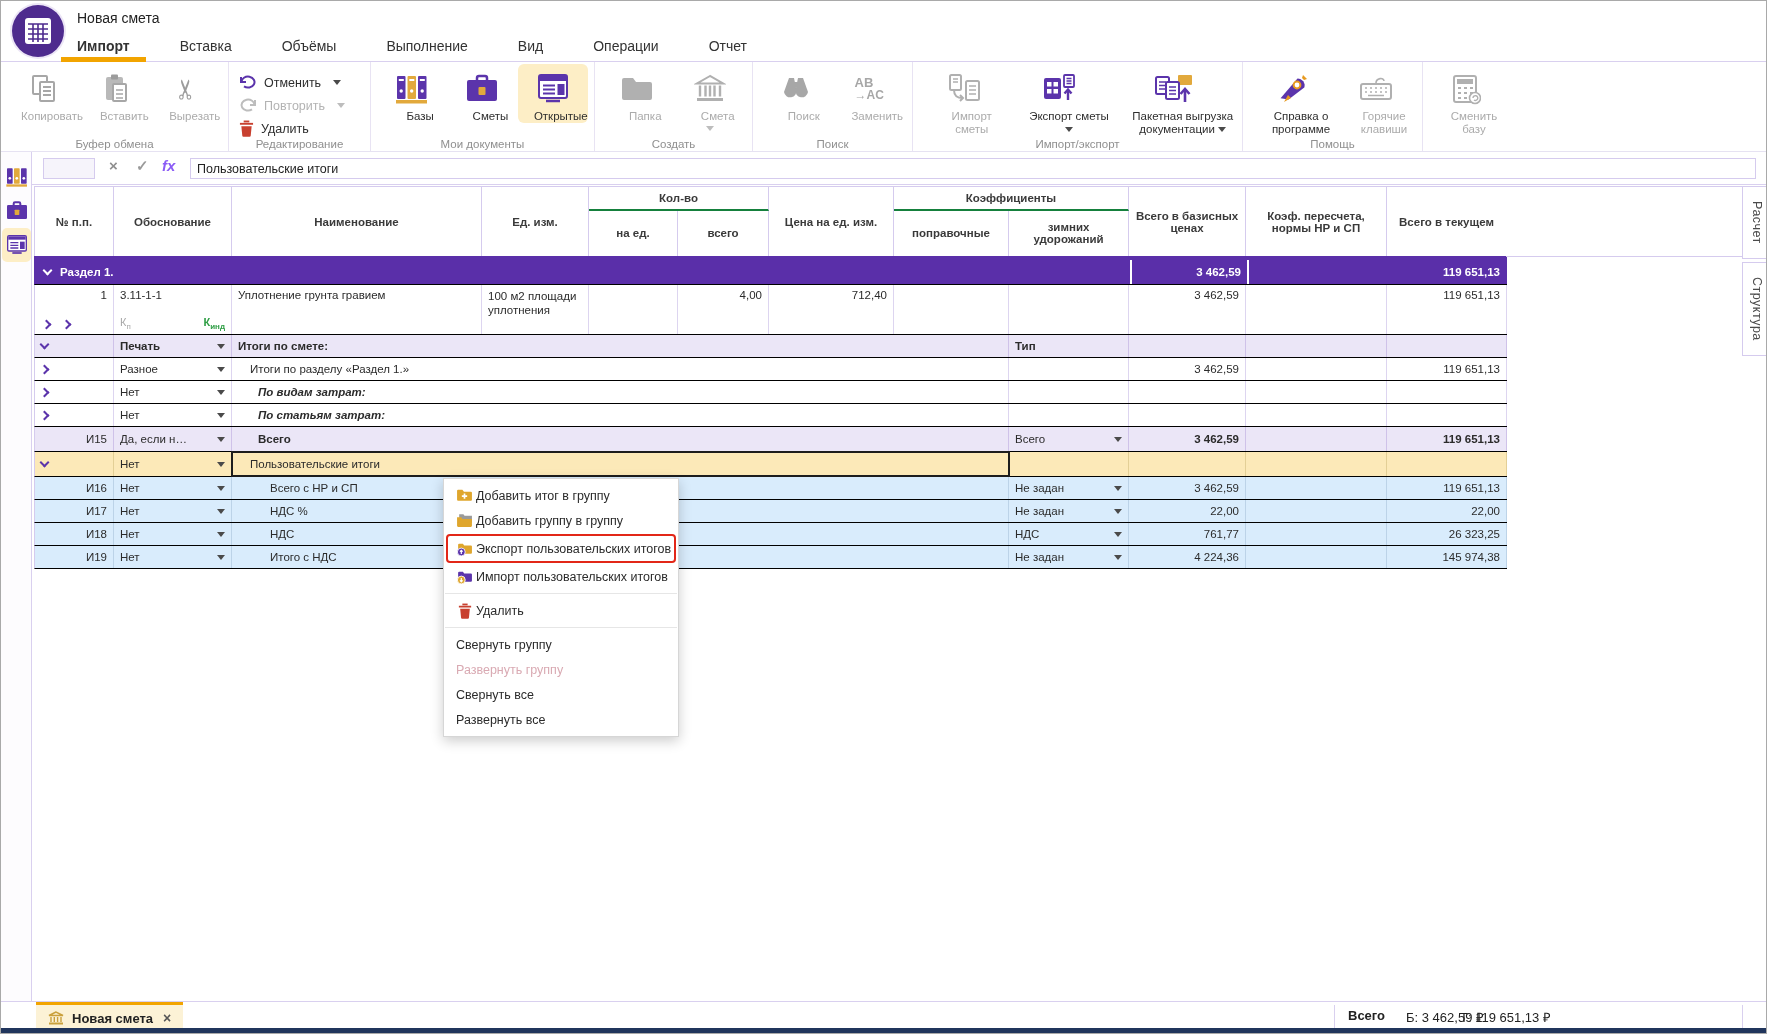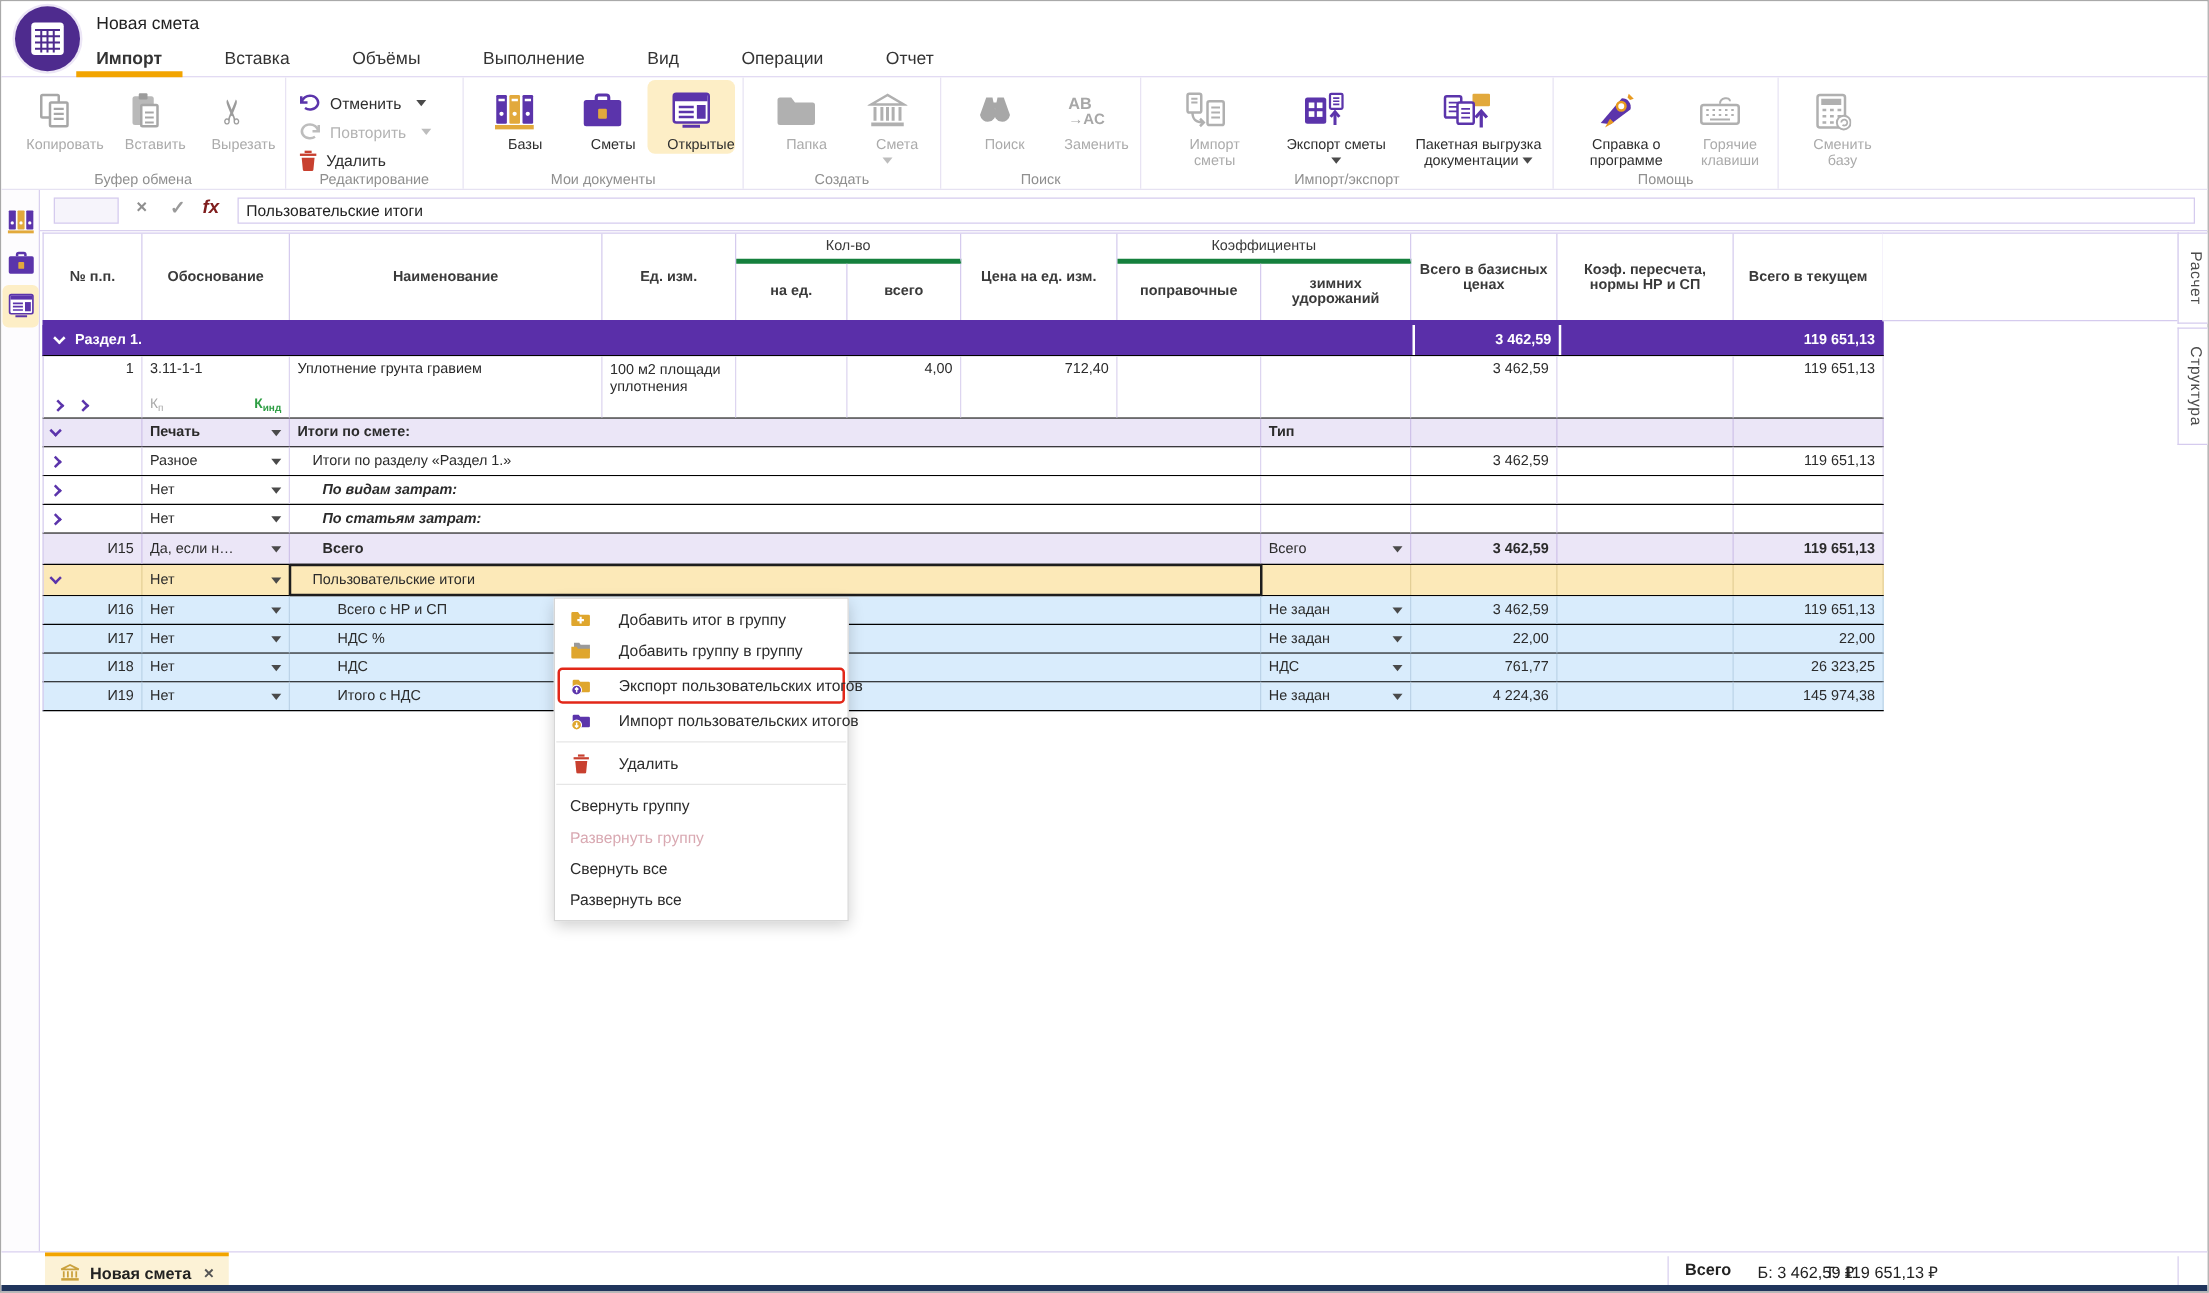--- a/index.html
+++ b/index.html
@@ -38,34 +38,34 @@
   .caret.dis { border-top-color:#bdbdbd; }
   .caret.ml { margin-left:5px; }
   .glyph { font-size:24px; color:#9c9c9c; line-height:1; }
   .rot-90 { display:inline-block; transform:rotate(-90deg); }
 
   
   .fbar { position:absolute; top:151px; left:31px; right:0; height:33px; background:#fff; border-bottom:1px solid #d9d0ef; }
   .fmini { position:absolute; left:11px; top:6px; width:52px; height:21px; background:#f6f4fb; border:1px solid #d5cbee; }
   .fx-x { position:absolute; left:77px; top:5px; font-size:15px; font-weight:bold; color:#8f8f8f; }
   .fx-ok { position:absolute; left:104px; top:5px; font-size:15px; font-weight:bold; color:#9a9a9a; }
-  .fx-fx { position:absolute; left:130px; top:5px; font-size:15px; font-weight:bold; font-style:italic; color:#7f1d1d; }
+  .fx-fx { position:absolute; left:130px; top:5px; font-size:15px; font-weight:bold; font-style:italic; color:#8b5cf6; }
   .finput { position:absolute; left:158px; top:6px; right:10px; height:21px; background:#fff; border:1px solid #d5cbee; font-size:12.5px; color:#222; padding-left:6px; display:flex; align-items:center; }
 
   
   .lstrip { position:absolute; left:0; top:151px; width:31px; height:879px; background:#fdfcfe; border-right:1px solid #d9d0ef; }
   .lbtn { width:31px; height:34px; display:flex; align-items:center; justify-content:center; }
   .lbtn.active { background:#fdeec6; border-radius:5px; width:29px; margin-left:1px; }
 
   
   .tbl { position:absolute; left:33px; top:185px; width:1473px; font-size:11.5px; }
   .thead { display:flex; height:70px; border-top:1px solid #d5cbee; border-left:1px solid #d5cbee; background:#fff; }
   .th { border-right:1px solid #d5cbee; display:flex; align-items:center; justify-content:center; text-align:center; font-weight:bold; color:#3a3a3a; padding:2px 4px; }
   .th-group { display:flex; flex-direction:column; }
-  .th-top { height:24px; border-right:1px solid #d5cbee; border-bottom:4px solid #15803d; display:flex; align-items:center; justify-content:center; font-weight:normal; color:#3a3a3a; }
+  .th-top { height:24px; border-right:1px solid #d5cbee; border-bottom:2px solid #15803d; display:flex; align-items:center; justify-content:center; font-weight:bold; color:#3a3a3a; }
   .th-sub { display:flex; height:46px; }
   .hdr-purple { height:4px; background:#5a2fa9; width:1473px; }
   .thead-empty { position:absolute; left:1505px; top:185px; width:237px; height:71px; border-top:1px solid #d5cbee; border-bottom:1px solid #d5cbee; border-right:1px solid #d5cbee; background:#fff; }
 
   .c-num{width:79px;} .c-just{width:118px;} .c-name{width:250px;} .c-unit{width:107px;}
   .c-q1{width:89px;} .c-q2{width:91px;} .c-price{width:125px;} .c-corr{width:115px;}
   .c-wint{width:120px;} .c-base{width:117px;} .c-rec{width:141px;} .c-cur{width:120px;}
   .c-qty{width:180px;} .c-coef{width:235px;} .c-namespan{width:777px;}
 
   .trow { display:flex; border-left:1px solid #d5cbee; border-bottom:1px solid #000000; background:#fff; }
@@ -95,21 +95,21 @@
   .cellcol { display:flex; flex-direction:column; align-items:stretch; height:100%; width:100%; }
   .kp-row { margin-top:auto; display:flex; justify-content:space-between; align-items:flex-end; padding-bottom:3px; }
   .kp { color:#a8a8a8; font-size:11px; }
   .kind { color:#2e9e44; font-weight:bold; font-size:11px; }
   sub { font-size:8px; }
   .chv2 { margin-top:auto; display:flex; gap:13px; padding-bottom:6px; padding-left:2px; }
 
   
   .cmenu { position:absolute; left:442px; top:477px; width:236px; background:#fff; border:1px solid #d6d6d6;
            box-shadow:0 4px 12px rgba(0,0,0,.2); padding:4px 0; z-index:60; font-size:12.5px; color:#2b2b2b; }
-  .mi { height:25px; display:flex; align-items:center; gap:22px; padding:0 12px; cursor:default; white-space:nowrap;text-align:right; }
+  .mi { height:25px; display:flex; align-items:center; gap:3px; padding:0 12px; cursor:default; white-space:nowrap;text-align:right; }
   .mi .mic { width:17px; height:17px; display:flex; align-items:center; justify-content:center; flex:none; }
   .mi.dis { color:#d9a9b2; }
   .redbox { margin:1px 2px; border:2px solid #e22718; border-radius:4px; }
   .redbox .mi { padding:0 8px; }
   .msep { height:1px; background:#e6e6e6; margin:4px 1px; }
 
   
   .rstrip { position:absolute; left:1741px; top:185px; width:26px; display:flex; flex-direction:column; gap:3px; }
   .side-tab { writing-mode:vertical-rl; border:1px solid #d5cbee; border-right:none; background:#fff;
               color:#4a4a4a; font-size:12.5px; padding:14px 4px; letter-spacing:0.5px; }

